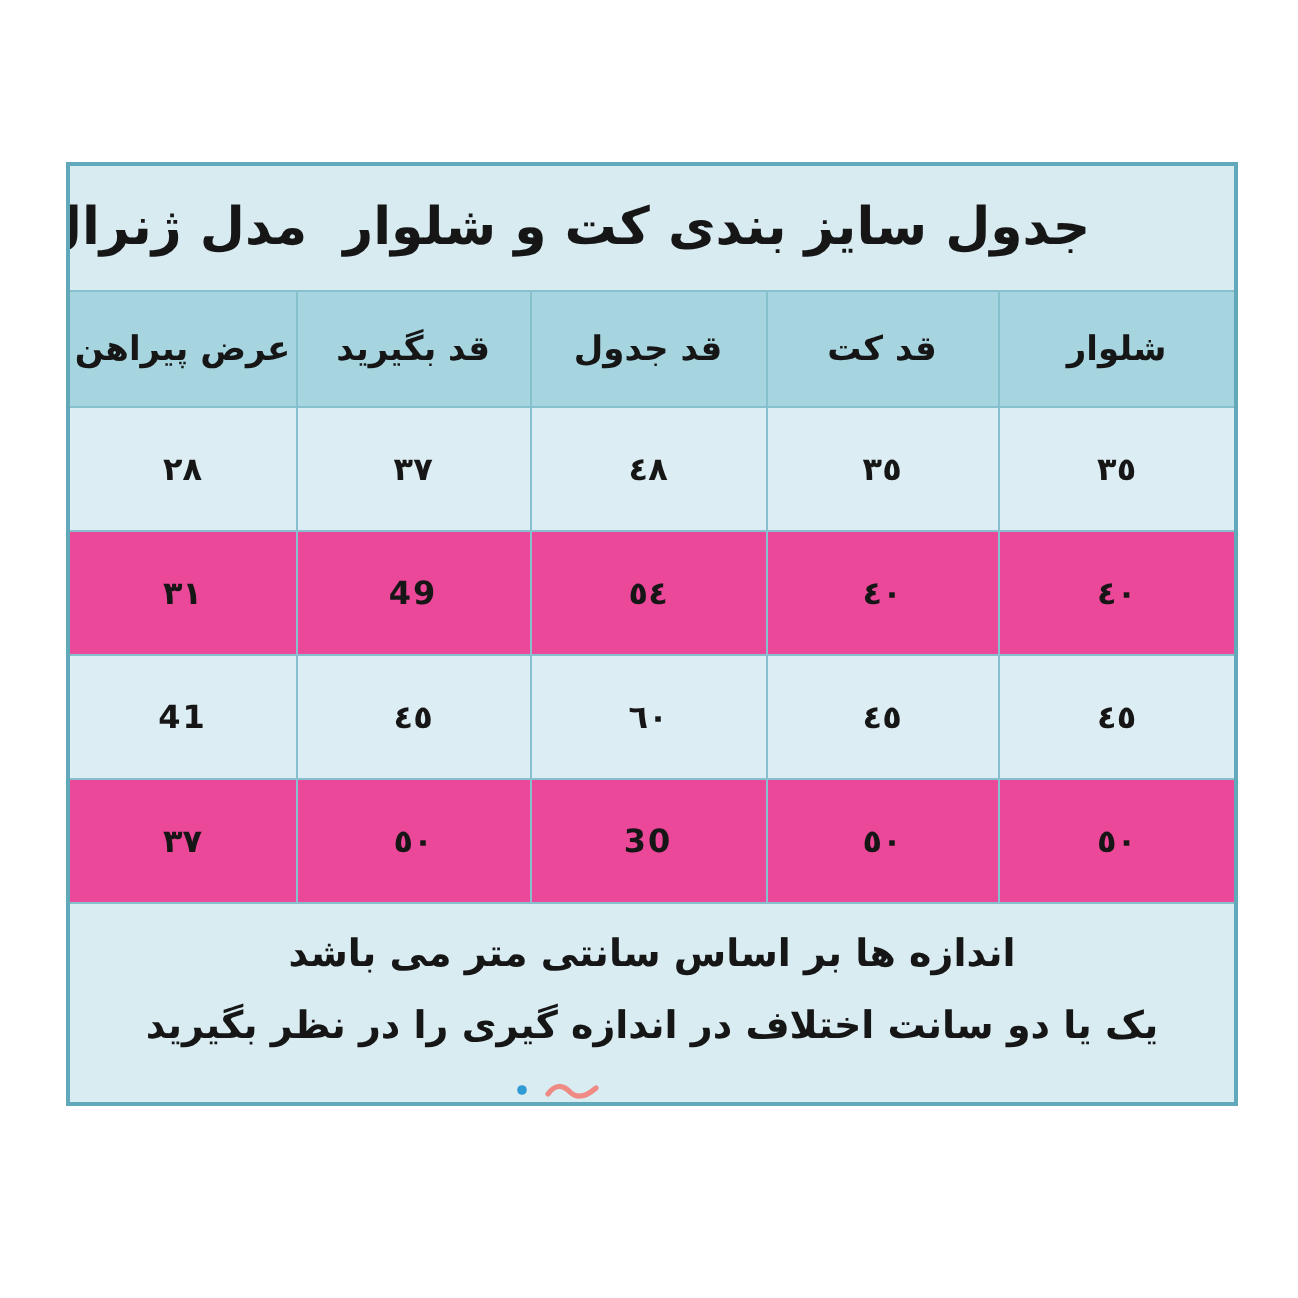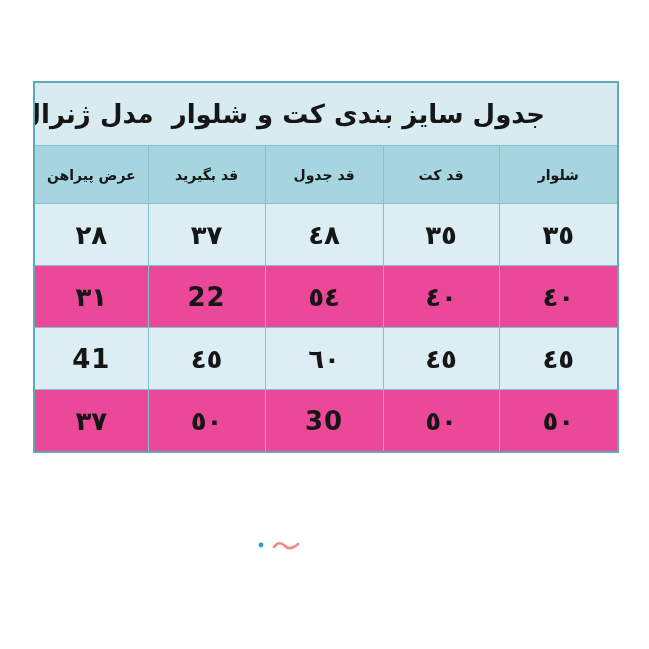--- a/index.html
+++ b/index.html
@@ -13,22 +13,22 @@
     border:2px solid #61a9ba;
   }
   .size-table th,.size-table td{
     border:1px solid #85c0cc;text-align:center;vertical-align:middle;
     font-weight:bold;padding:0;overflow:hidden;
   }
   tr.title-row td{
     background:#d7ebf0;height:62px;font-size:26px;
     padding-left:0;padding-right:72px;white-space:nowrap;
   }
-  tr.header-row th{background:#a6d5e0;height:57px;font-size:14px;}
-  tr.data-row td{height:61px;font-size:26px;letter-spacing:1px;}
+  tr.header-row th{background:#a6d5e0;height:57px;font-size:17px;}
+  tr.data-row td{height:61px;font-size:16px;letter-spacing:1px;}
   tr.data-row.light td{background:#dceef3;}
   tr.data-row.dark td{background:#ec4899;}
   tr.footer-row td{
     background:#d8ecf1;height:92px;vertical-align:top;
     padding-top:7px;font-size:19px;line-height:36px;
   }
   .watermark{position:absolute;left:252px;top:537px;width:58px;height:14px;}
 </style>
 </head>
 <body>
@@ -62,40 +62,46 @@
       <td>٣٥</td>
       <td>٤٨</td>
       <td>٣٧</td>
       <td>٢٨</td>
     </tr>
 
     <tr class="data-row dark">
       <td>٤٠</td>
       <td>٤٠</td>
       <td>٥٤</td>
-      <td>22</td>
+      <td>49</td>
       <td>٣١</td>
     </tr>
 
     <tr class="data-row light">
       <td>٤٥</td>
       <td>٤٥</td>
       <td>٦٠</td>
       <td>٤٥</td>
       <td>41</td>
     </tr>
 
     <tr class="data-row dark">
       <td>٥٠</td>
       <td>٥٠</td>
       <td>30</td>
       <td>٥٠</td>
       <td>٣٧</td>
     </tr>
 
+    <tr class="footer-row">
+      <td colspan="5">
+        <div>اندازه ها بر اساس سانتی متر می باشد</div>
+        <div>یک یا دو سانت اختلاف در اندازه گیری را در نظر بگیرید</div>
+      </td>
+    </tr>
   </tbody>
     </table>
 
   <svg class="watermark" viewBox="0 0 58 14" xmlns="http://www.w3.org/2000/svg">
     <circle cx="9" cy="8" r="2.4" fill="#2f9ad4"></circle>
     <path d="M22 10 q5 -7 11 -1 q5 5 13 -2" fill="none" stroke="#ef8a84" stroke-width="2.6" stroke-linecap="round"></path>
   </svg>
 
 </div>
 

